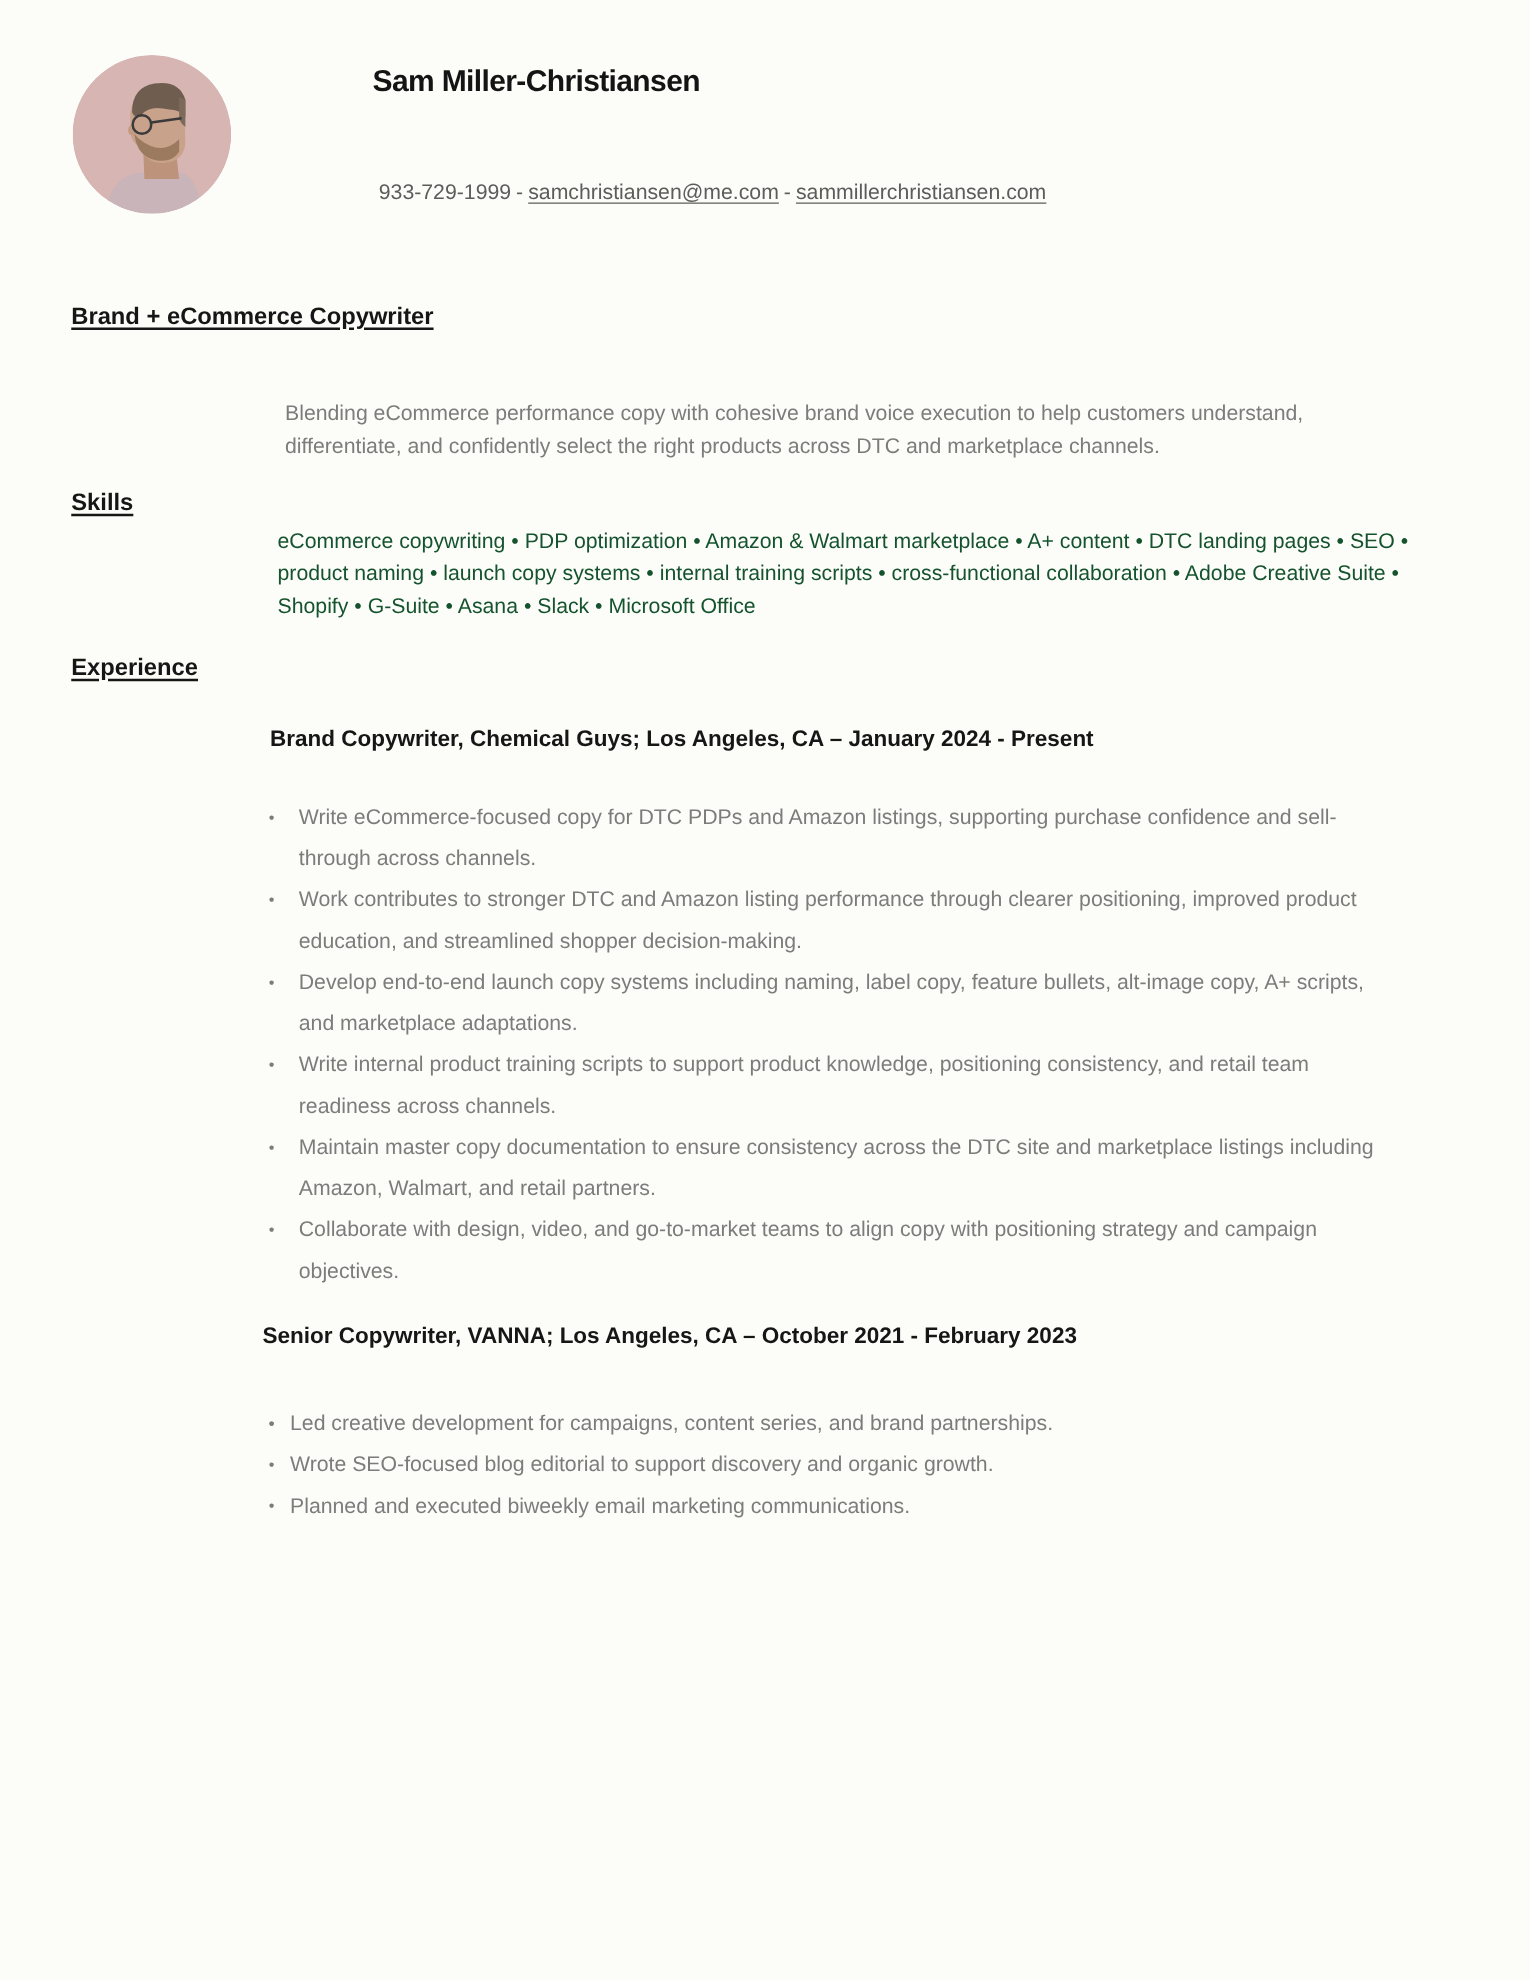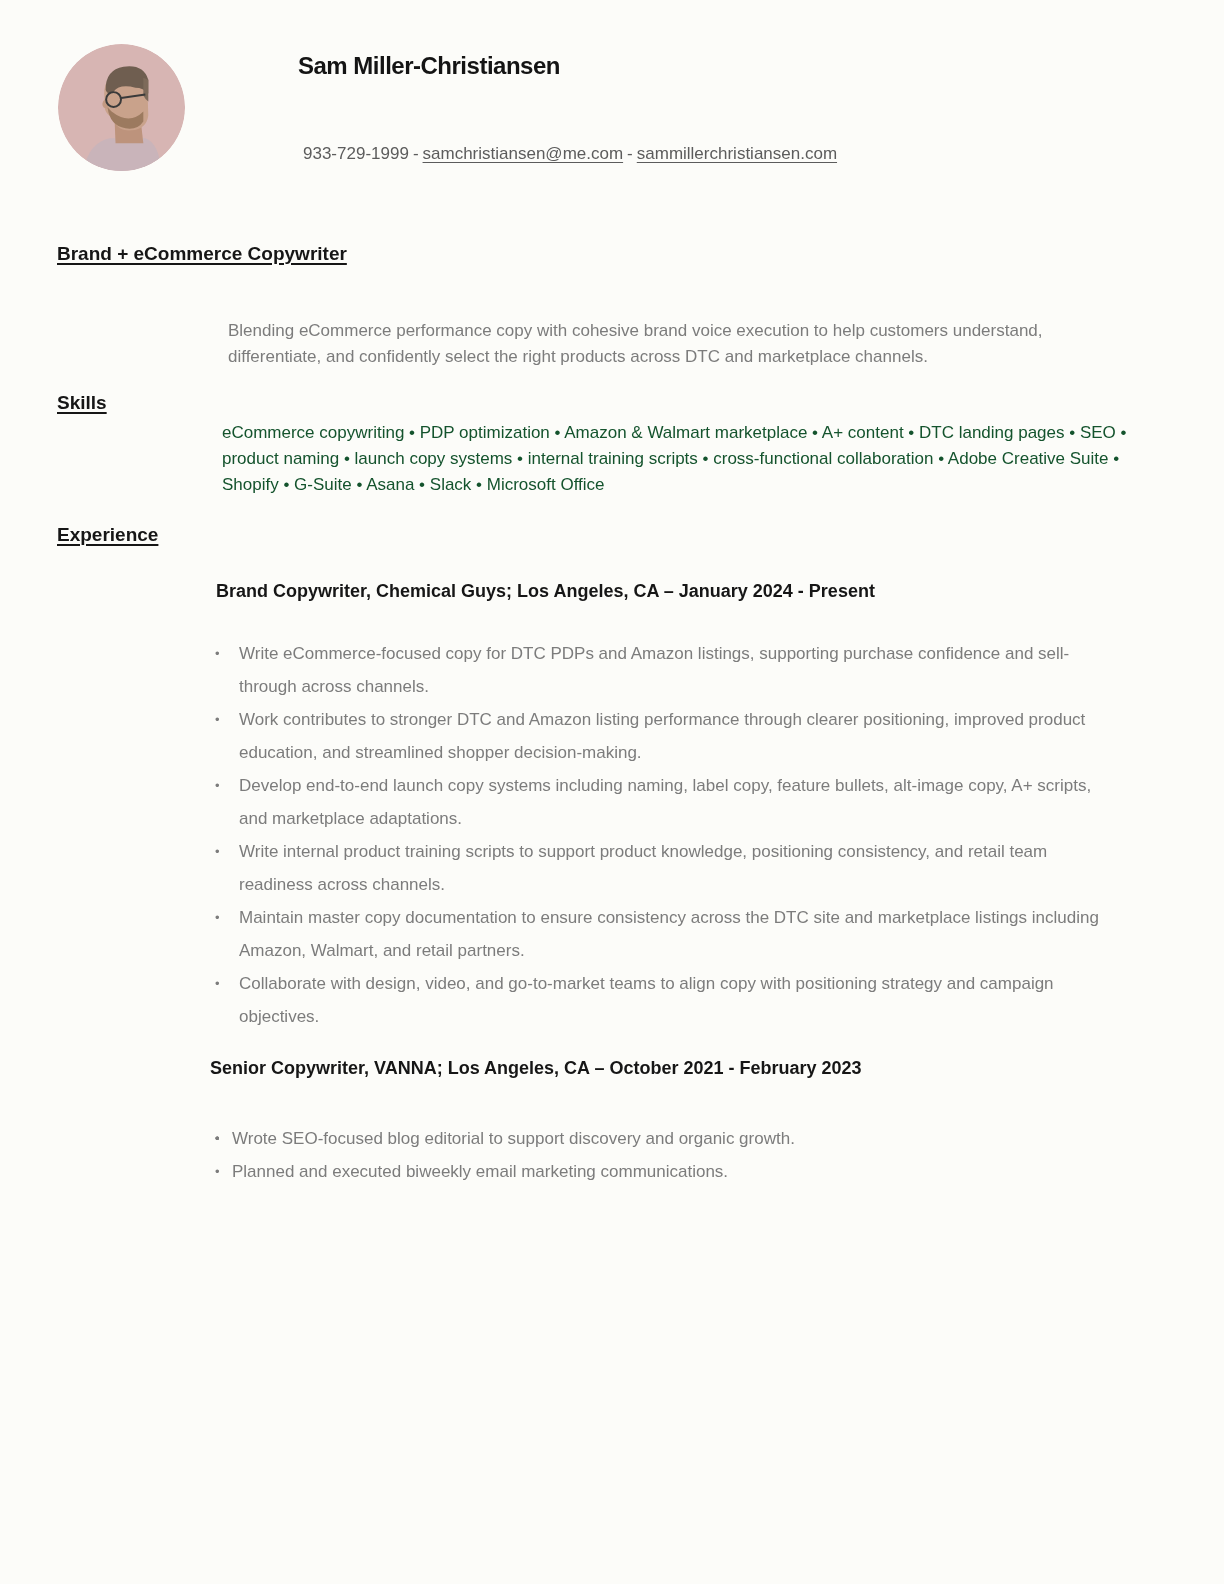--- a/index.html
+++ b/index.html
@@ -179,18 +179,18 @@
     <li><span class="bullet-marker">•</span><span>Develop end-to-end launch copy systems including naming, label copy, feature bullets, alt-image copy, A+ scripts, and marketplace adaptations.</span></li>
     <li><span class="bullet-marker">•</span><span>Write internal product training scripts to support product knowledge, positioning consistency, and retail team readiness across channels.</span></li>
     <li><span class="bullet-marker">•</span><span>Maintain master copy documentation to ensure consistency across the DTC site and marketplace listings including Amazon, Walmart, and retail partners.</span></li>
     <li><span class="bullet-marker">•</span><span>Collaborate with design, video, and go-to-market teams to align copy with positioning strategy and campaign objectives.</span></li>
   </ul>
 
   <h3 class="job-title job2-title">Senior Copywriter, VANNA; Los Angeles, CA – October 2021 - February 2023</h3>
 
   <ul class="bullet-list job2-bullets">
     <li><span class="bullet-marker">•</span></li>
-    <li><span class="bullet-marker">•</span></li>
+    <li><span class="bullet-marker">•</span><span>Led creative development for campaigns, content series, and brand partnerships.</span></li>
     <li><span class="bullet-marker">•</span><span>Wrote SEO-focused blog editorial to support discovery and organic growth.</span></li>
     <li><span class="bullet-marker">•</span><span>Planned and executed biweekly email marketing communications.</span></li>
   </ul>
 
 </div>
 
 </body></html>

